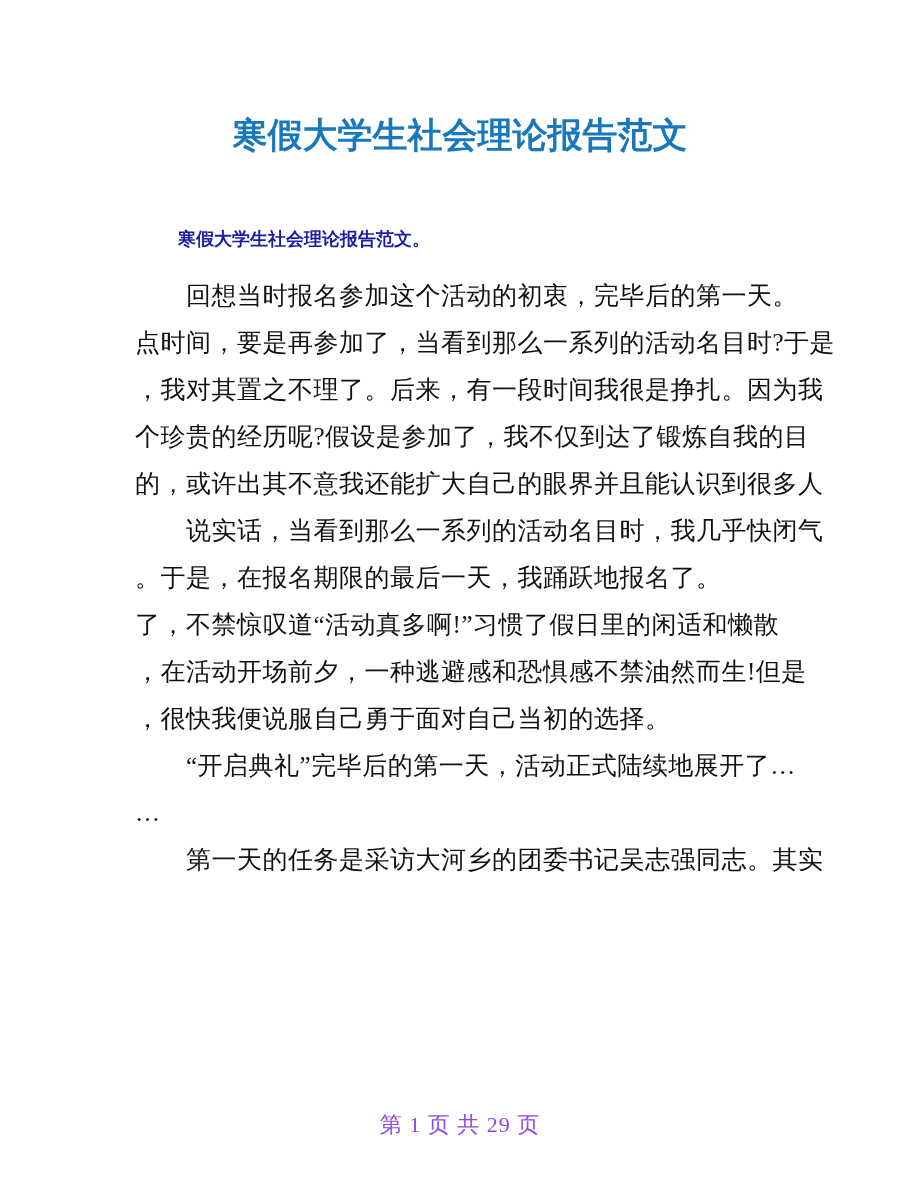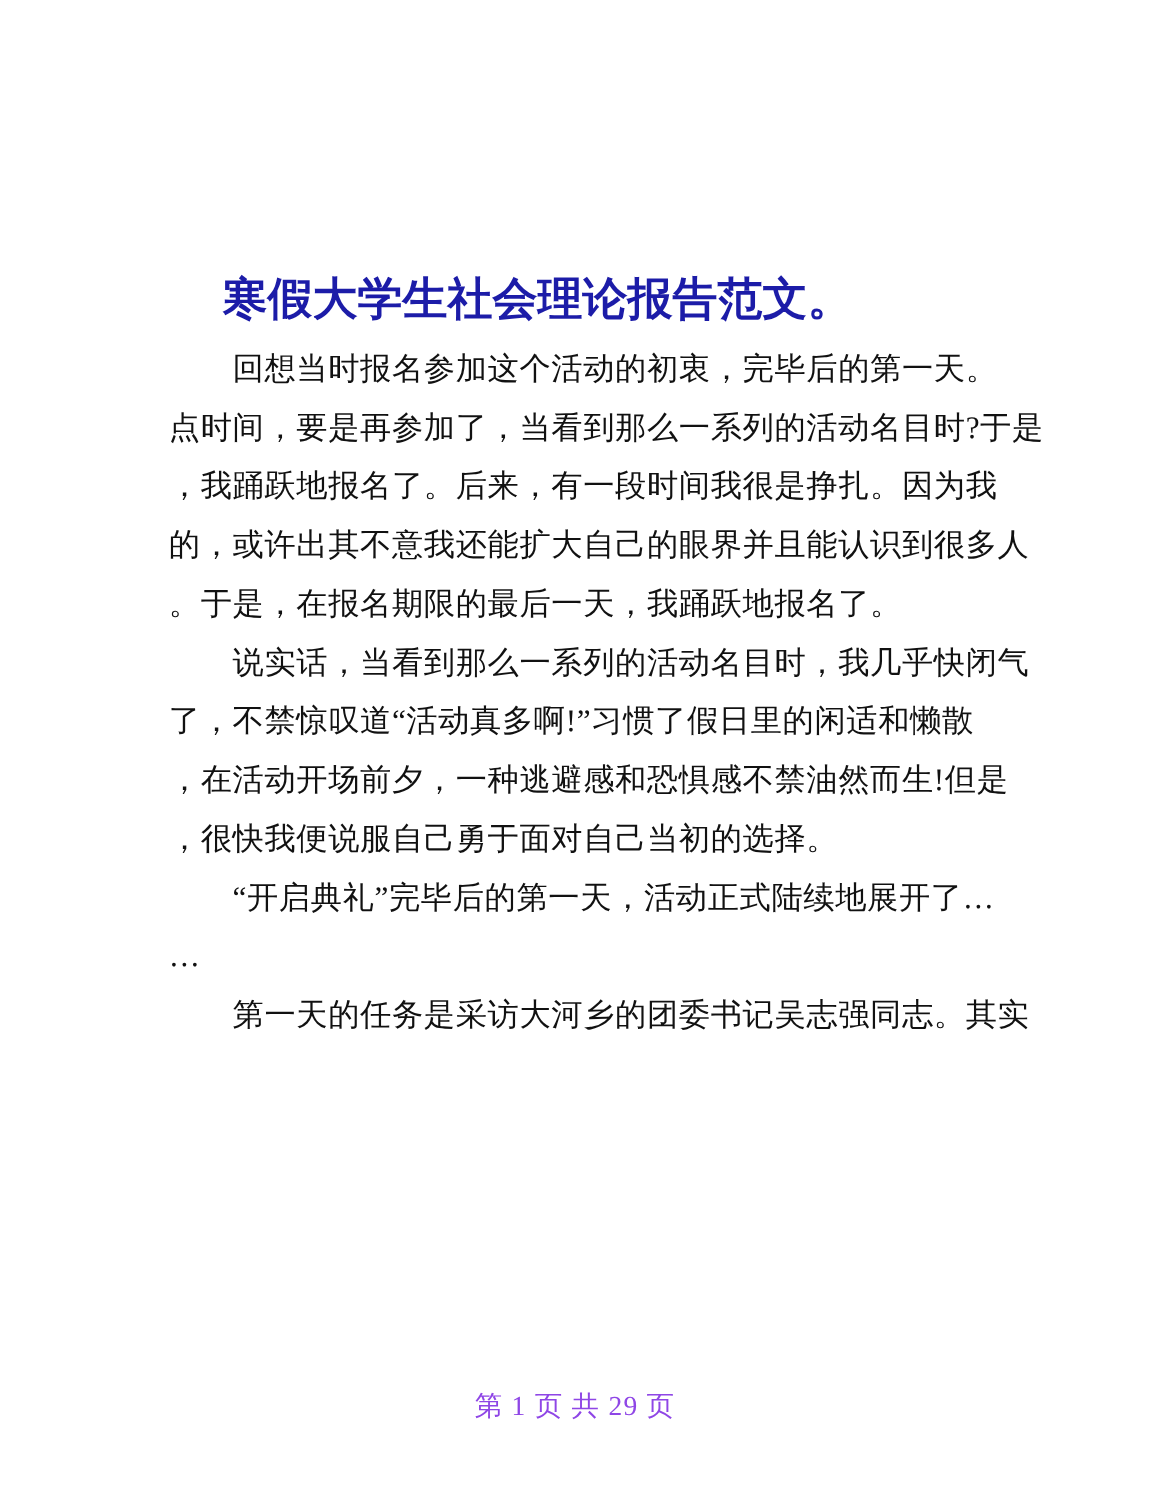--- a/index.html
+++ b/index.html
@@ -27,21 +27,21 @@
     line-height: 46px;
     color: var(--title-color, #1778be);
     letter-spacing: 0px;
   }
   .doc-subtitle {
     position: absolute;
     top: 219px;
     left: 178px;
     font-family: "Liberation Sans", "DejaVu Sans", sans-serif;
     font-weight: bold;
-    font-size: 36px;
+    font-size: 18px;
     line-height: 40px;
     color: var(--subtitle-color, #1c1ca8);
   }
   .doc-body {
     position: absolute;
     top: 272px;
     left: 135px;
     right: 120px;
     color: var(--body-color, #111111);
   }
@@ -62,30 +62,32 @@
     line-height: 30px;
     color: var(--footer-color, #8f46e6);
     letter-spacing: 1px;
   }
 </style>
 </head>
 <body>
 
 <div class="page">
 
+  <div class="doc-title">寒假大学生社会理论报告范文</div>
 
   <div class="doc-subtitle">寒假大学生社会理论报告范文。</div>
 
   <div class="doc-body">
       <div class="text-line">　　回想当时报名参加这个活动的初衷，完毕后的第一天。</div>
       <div class="text-line">点时间，要是再参加了，当看到那么一系列的活动名目时?于是</div>
-      <div class="text-line">，我踊跃地报名了。后来，有一段时间我很是挣扎。因为我</div>
+      <div class="text-line">，我对其置之不理了。后来，有一段时间我很是挣扎。因为我</div>
+      <div class="text-line">个珍贵的经历呢?假设是参加了，我不仅到达了锻炼自我的目</div>
       <div class="text-line">的，或许出其不意我还能扩大自己的眼界并且能认识到很多人</div>
+      <div class="text-line">　　说实话，当看到那么一系列的活动名目时，我几乎快闭气</div>
       <div class="text-line">。于是，在报名期限的最后一天，我踊跃地报名了。</div>
-      <div class="text-line">　　说实话，当看到那么一系列的活动名目时，我几乎快闭气</div>
       <div class="text-line">了，不禁惊叹道“活动真多啊!”习惯了假日里的闲适和懒散</div>
       <div class="text-line">，在活动开场前夕，一种逃避感和恐惧感不禁油然而生!但是</div>
       <div class="text-line">，很快我便说服自己勇于面对自己当初的选择。</div>
       <div class="text-line">　　“开启典礼”完毕后的第一天，活动正式陆续地展开了…</div>
       <div class="text-line">…</div>
       <div class="text-line">　　第一天的任务是采访大河乡的团委书记吴志强同志。其实</div>
     </div>
 
   <div class="doc-footer">第 1 页 共 29 页</div>
 

